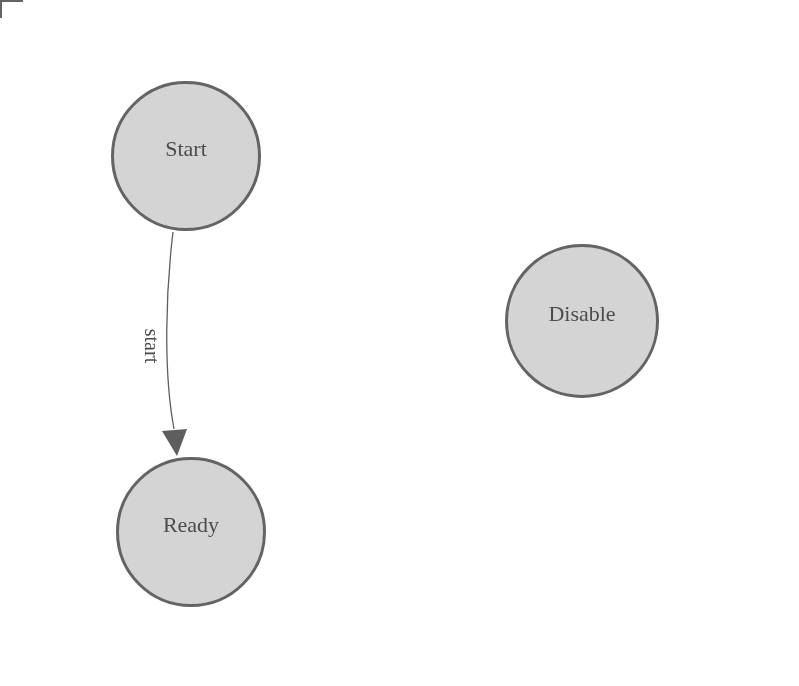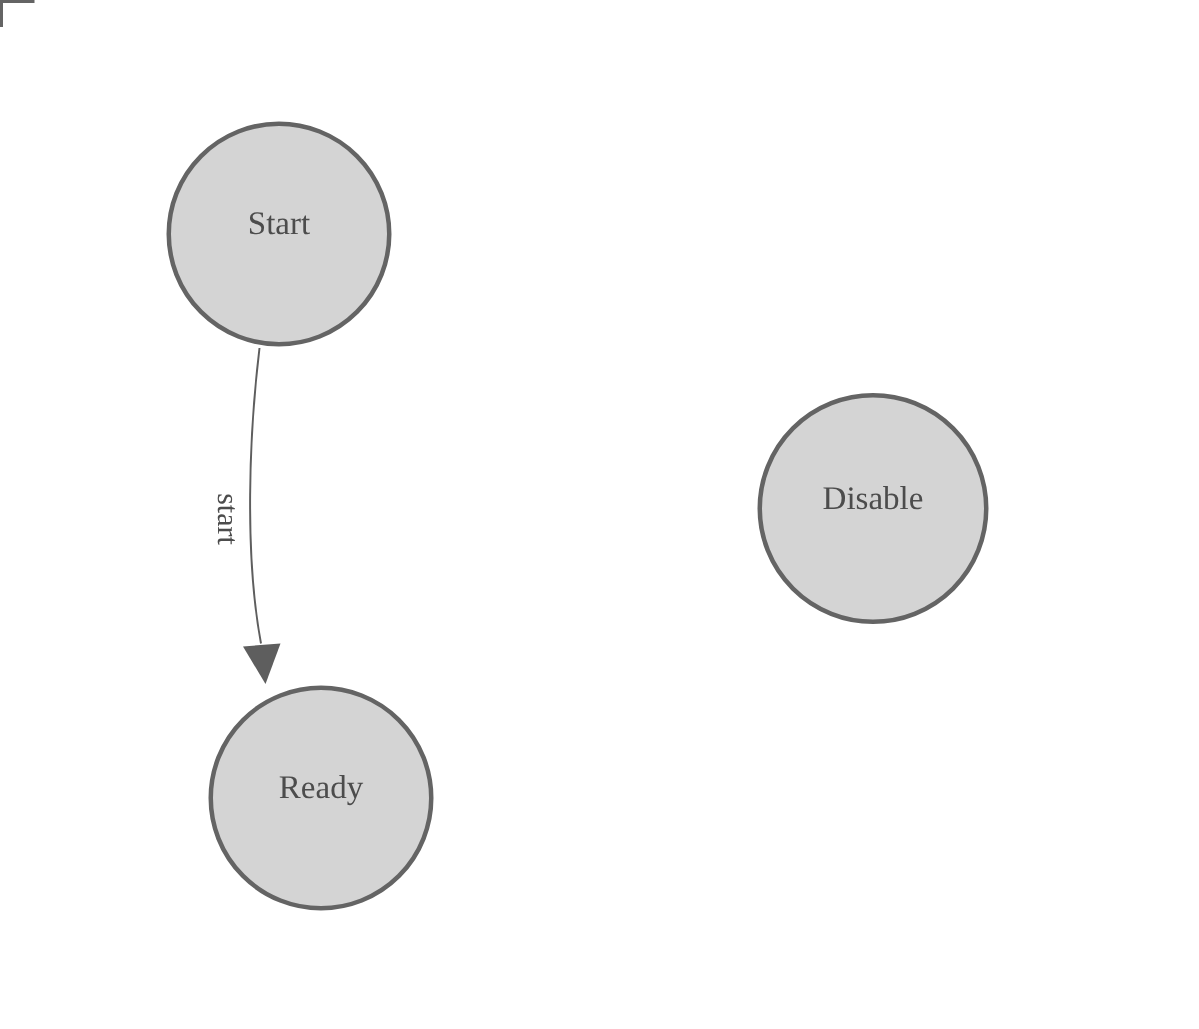--- a/index.html
+++ b/index.html
@@ -49,22 +49,22 @@
     cursor: default;
   }
   .state-node .node-label {
     font-size: 22px;
     color: var(--node-text);
     transform: translateY(-7px);
     white-space: nowrap;
     user-select: none;
   }
   #node-start  { left: 111px; top:  81px; width: 150px; height: 150px; }
-  #node-ready  { left: 139px; top: 457px; width: 150px; height: 150px; }
-  #node-disable{ left: 505px; top: 262px; width: 154px; height: 154px; }
+  #node-ready  { left: 116px; top: 457px; width: 150px; height: 150px; }
+  #node-disable{ left: 505px; top: 244px; width: 154px; height: 154px; }
   .edge-label {
     position: absolute;
     left: 151px; top: 346px;
     transform: translate(-50%, -50%) rotate(90deg);
     font-size: 20px;
     color: var(--edge-label);
     white-space: nowrap;
     user-select: none;
   }
 </style>

